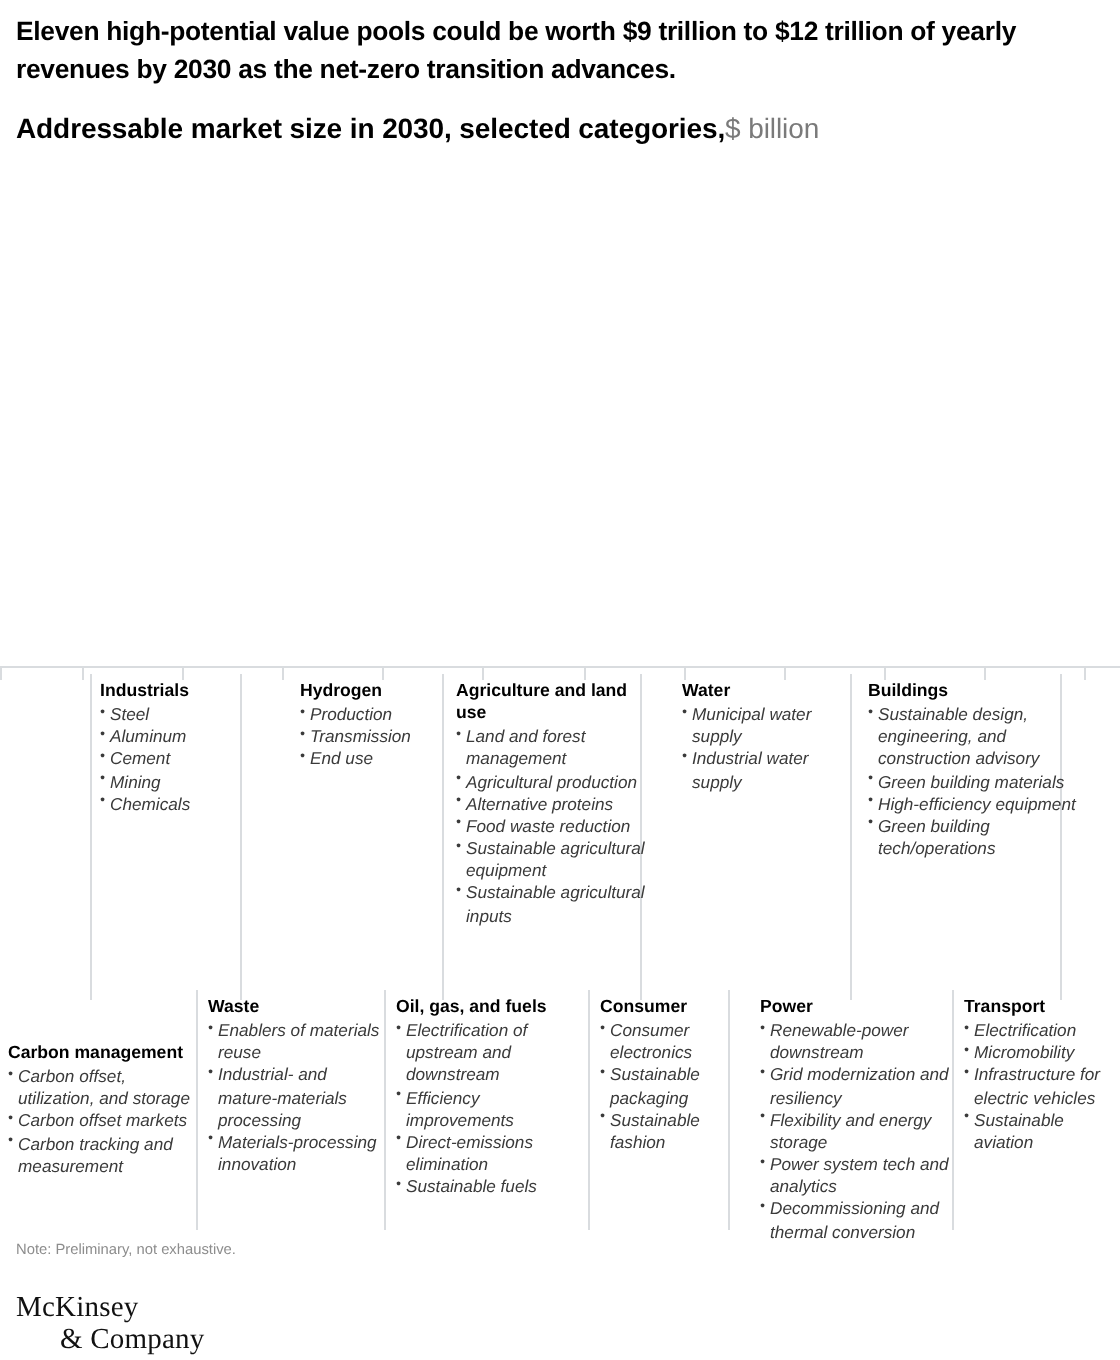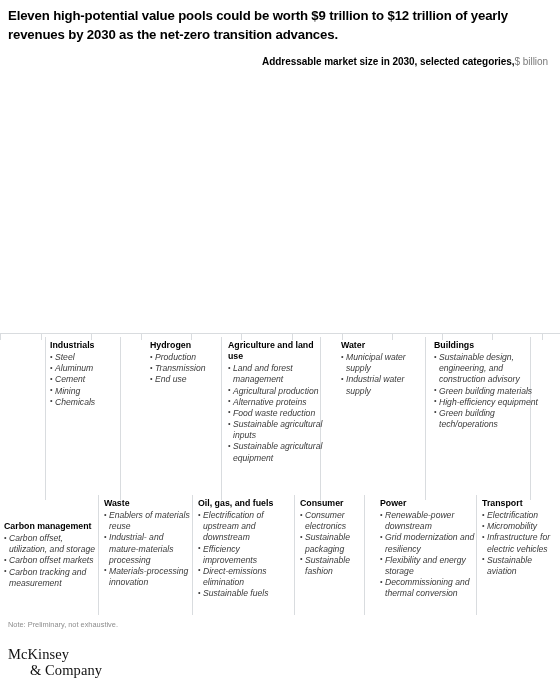--- a/index.html
+++ b/index.html
@@ -32,25 +32,24 @@
     font-weight: 700;
     line-height: 1.42;
     letter-spacing: -0.15px;
     color: #000000;
   }
   #subhead {
     position: absolute;
     left: 8px;
     top: 56px;
     width: 540px;
-    font-size: 10px;
+    font-size: 14px;
     font-weight: 700;
     color: #000000;
     letter-spacing: -0.05px;
-    text-align: right;
   }
   #subhead .unit {
     font-weight: 400;
     color: #7a7a7a;
   }
 
   
   #plot {
     position: absolute;
     left: 0;
@@ -212,22 +211,22 @@
           <li>End use</li>
         </ul>
       </div>
       <div class="cat" style="left: 228px; top: 340px; width: 100px;">
         <div class="cat-title">Agriculture and land use</div>
         <ul>
           <li>Land and forest management</li>
           <li>Agricultural production</li>
           <li>Alternative proteins</li>
           <li>Food waste reduction</li>
+          <li>Sustainable agricultural equipment</li>
           <li>Sustainable agricultural inputs</li>
-          <li>Sustainable agricultural equipment</li>
         </ul>
       </div>
       <div class="cat" style="left: 341px; top: 340px; width: 70px;">
         <div class="cat-title">Water</div>
         <ul>
           <li>Municipal water supply</li>
           <li>Industrial water supply</li>
         </ul>
       </div>
       <div class="cat" style="left: 434px; top: 340px; width: 104px;">
@@ -273,20 +272,21 @@
           <li>Sustainable packaging</li>
           <li>Sustainable fashion</li>
         </ul>
       </div>
       <div class="cat" style="left: 380px; top: 498px; width: 104px;">
         <div class="cat-title">Power</div>
         <ul>
           <li>Renewable-power downstream</li>
           <li>Grid modernization and resiliency</li>
           <li>Flexibility and energy storage</li>
+          <li>Power system tech and analytics</li>
           <li>Decommissioning and thermal conversion</li>
         </ul>
       </div>
       <div class="cat" style="left: 482px; top: 498px; width: 74px;">
         <div class="cat-title">Transport</div>
         <ul>
           <li>Electrification</li>
           <li>Micromobility</li>
           <li>Infrastructure for electric vehicles</li>
           <li>Sustainable aviation</li>

